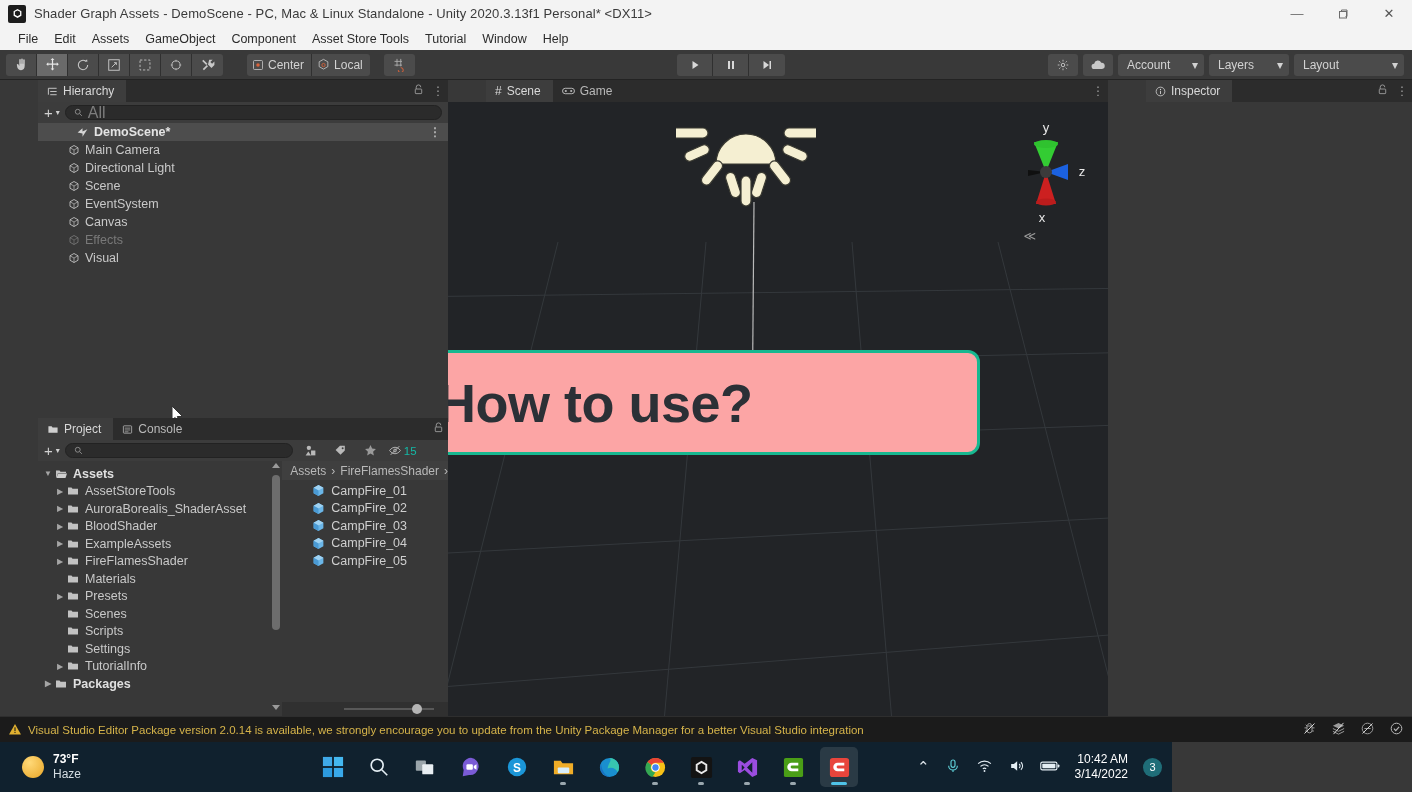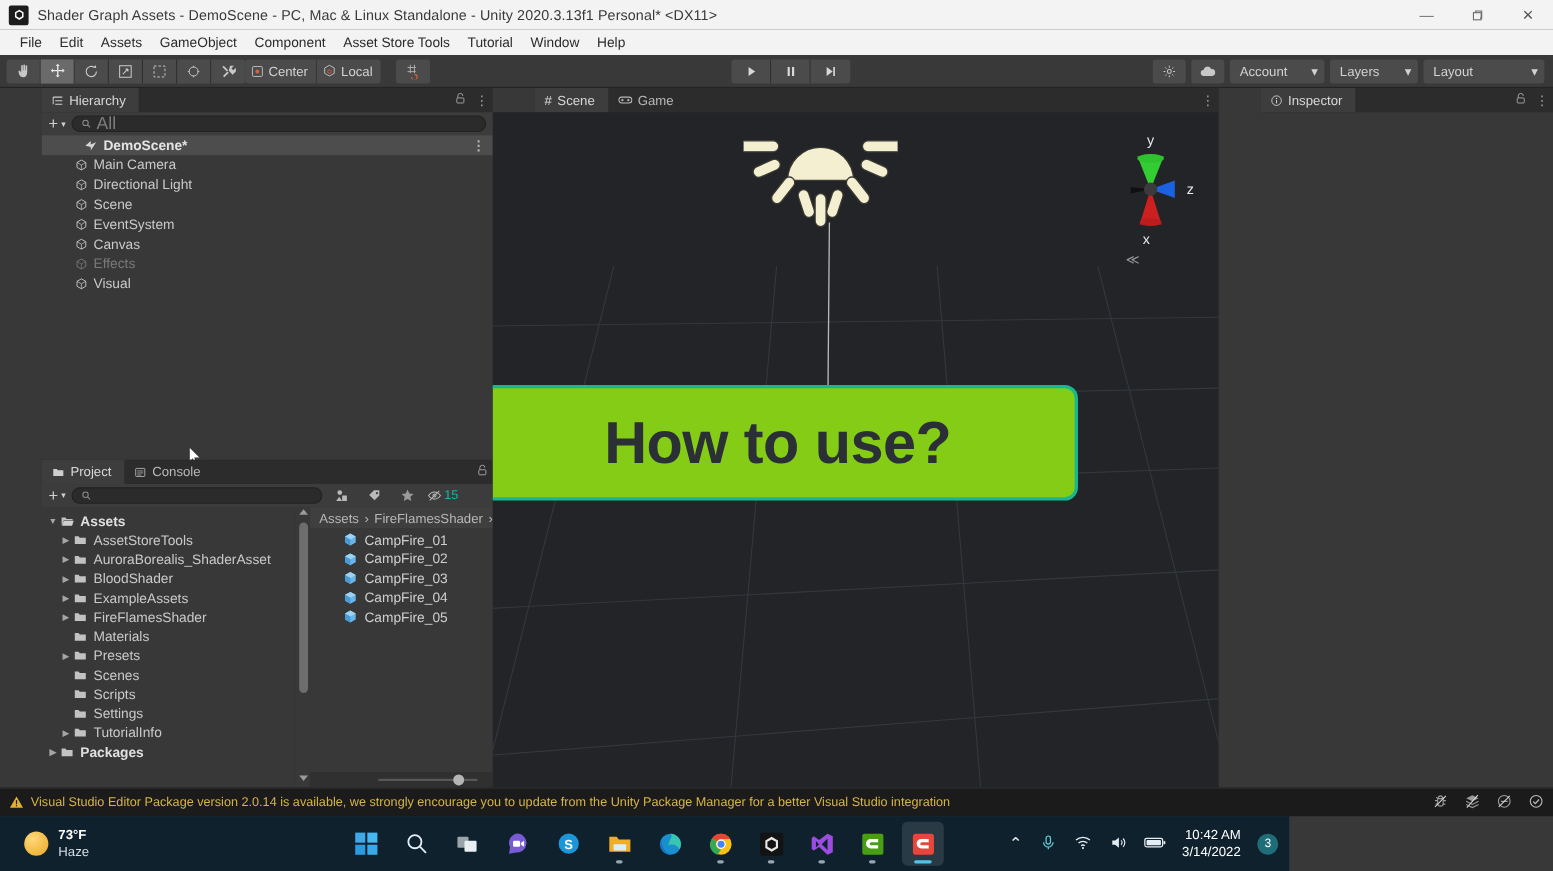--- a/index.html
+++ b/index.html
@@ -50,21 +50,21 @@
   }
   .tool-group { display:flex; align-items:center; height:22px; margin-left:6px; }
   .tool-btn {
     width:31px; height:22px; background:#4b4b4b; border-right:1px solid #303030;
     display:flex; align-items:center; justify-content:center;
     color:#c8c8c8;
   }
   .tool-btn:first-child { border-radius:3px 0 0 3px; }
   .tool-btn:last-child { border-radius:0 3px 3px 0; border-right:none; }
   .tool-btn.active { background:#6a6a6a; }
-  .pivot-group { display:flex; margin-left:0; height:22px; }
+  .pivot-group { display:flex; margin-left:24px; height:22px; }
   .pivot-btn {
     height:22px; background:#4b4b4b; display:flex; align-items:center;
     padding:0 7px 0 5px; color:#d2d2d2; font-size:12px; gap:4px;
     border-right:1px solid #303030;
   }
   .pivot-btn:first-child { border-radius:3px 0 0 3px; }
   .pivot-btn:last-child { border-radius:0 3px 3px 0; border-right:none; }
   .grid-btn {
     width:31px; height:22px; background:#4b4b4b; border-radius:3px; margin-left:14px;
     display:flex; align-items:center; justify-content:center; color:#b0b0b0;
@@ -173,22 +173,22 @@
     width:127px; justify-content:space-between; padding:0 5px 0 8px;
   }
   .sv-canvas {
     position:absolute; left:0; top:22px; width:660px; height:614px;
     background:#222427; overflow:hidden;
   }
   .sv-gizmo { position:absolute; right:14px; top:10px; width:96px; height:120px; }
 
   .callout {
     position:absolute; left:-14px; top:248px; width:546px; height:105px;
-    background:#84cc16; border:3px solid #17b890; border-radius:12px;
-    display:flex; align-items:center; justify-content:center;
+    background:#fca5a5; border:3px solid #17b890; border-radius:12px;
+    display:flex; align-items:center; justify-content:flex-start;
   }
   .callout-text {
     color:#2b3036; font-size:54px; font-weight:bold; letter-spacing:-0.5px;
   }
 
   
   #inspector { left:1108px; top:80px; width:304px; height:636px; background:#383838; }
   .insp-body { background:#383838; height:614px; }
 
   

